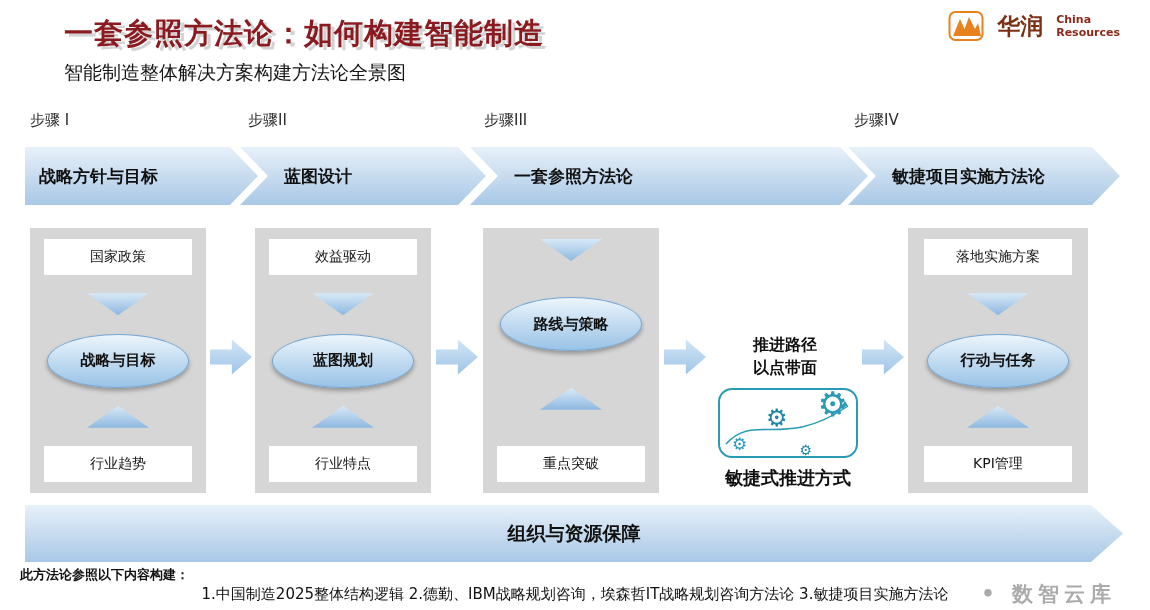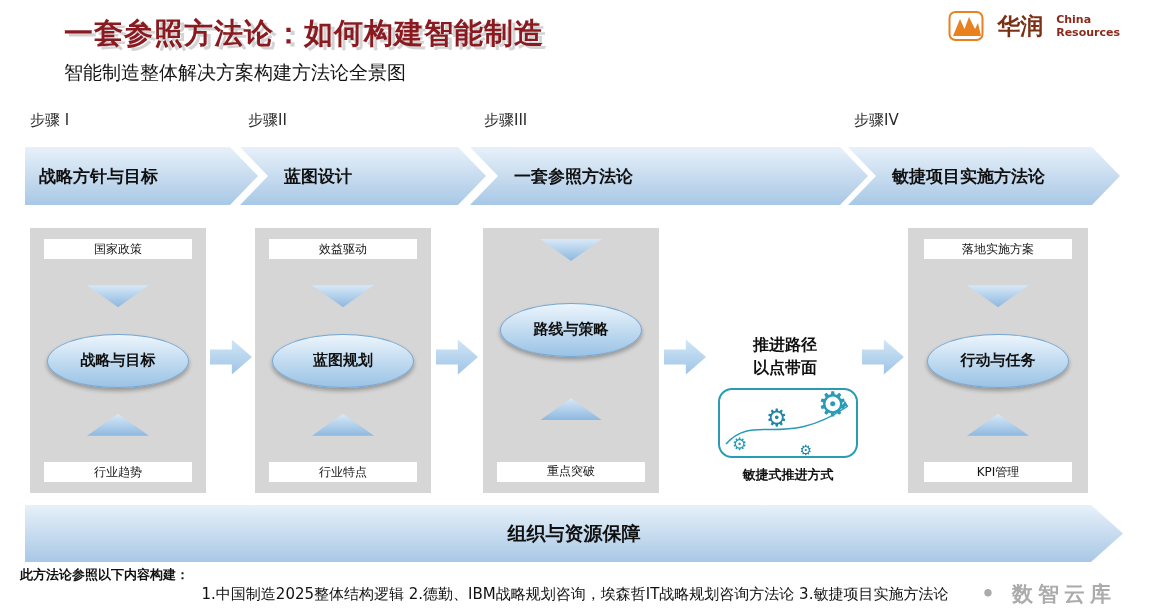--- a/index.html
+++ b/index.html
@@ -28,22 +28,22 @@
   }
   .banner.first { clip-path:polygon(0 0, calc(100% - 28px) 0, 100% 50%, calc(100% - 28px) 100%, 0 100%); padding-left:14px; }
   .banner.notch { clip-path:polygon(0 0, calc(100% - 28px) 0, 100% 50%, calc(100% - 28px) 100%, 0 100%, 28px 50%); padding-left:44px; }
 
   .panel {
     position:absolute; top:228px; width:176px; height:265px; background:#d6d6d6;
     display:flex; flex-direction:column; align-items:center; justify-content:space-between;
     padding:11px 0;
   }
   .pbox {
-    width:148px; height:20px; background:#ffffff; display:flex; align-items:center;
-    justify-content:center; font-size:12px; color:#141414; white-space:nowrap;
+    width:148px; height:36px; background:#ffffff; display:flex; align-items:center;
+    justify-content:center; font-size:14px; color:#141414; white-space:nowrap;
   }
   .tri { width:62px; height:22px; background:linear-gradient(180deg,#d8e9f7,#8db8e0); }
   .tri.down { clip-path:polygon(0 0, 100% 0, 50% 100%); }
   .tri.up   { clip-path:polygon(50% 0, 0 100%, 100% 100%); }
   .ellipse {
     width:142px; height:54px; border-radius:50%;
     background:linear-gradient(180deg,#ecf5fc 0%,#bed9ef 55%,#9ac3e6 100%);
     border:1px solid #74a7d4; box-shadow:0 3px 4px rgba(0,0,0,0.30);
     display:flex; align-items:center; justify-content:center;
     font-size:15px; font-weight:bold; color:#101010; white-space:nowrap;
@@ -64,21 +64,21 @@
     border:2px solid #2a9bb5; border-radius:14px; overflow:hidden;
   }
   .gear { position:absolute; color:#2a9bb5; line-height:1; }
   .gear.g1 { right:8px;  top:-3px;  font-size:34px; }
   .gear.g2 { left:46px;  top:16px;  font-size:24px; color:#1f86a6; }
   .gear.g3 { left:12px;  bottom:3px; font-size:17px; }
   .gear.g4 { right:44px; bottom:-1px; font-size:14px; color:#1f86a6; }
   .agile-curve { position:absolute; left:0; top:0; }
   .agile-label {
     position:absolute; left:700px; top:466px; width:176px; text-align:center;
-    font-size:13px; font-weight:bold; color:#101010;
+    font-size:18px; font-weight:bold; color:#101010;
   }
 
   .bottom-banner {
     position:absolute; left:25px; top:505px; width:1098px; height:57px;
     background:linear-gradient(180deg,#e7f1fa 0%,#c8dcef 50%,#a8c8e6 100%);
     clip-path:polygon(0 0, calc(100% - 32px) 0, 100% 50%, calc(100% - 32px) 100%, 0 100%);
     display:flex; align-items:center; justify-content:center;
     font-size:19px; font-weight:bold; color:#101010;
   }
 

